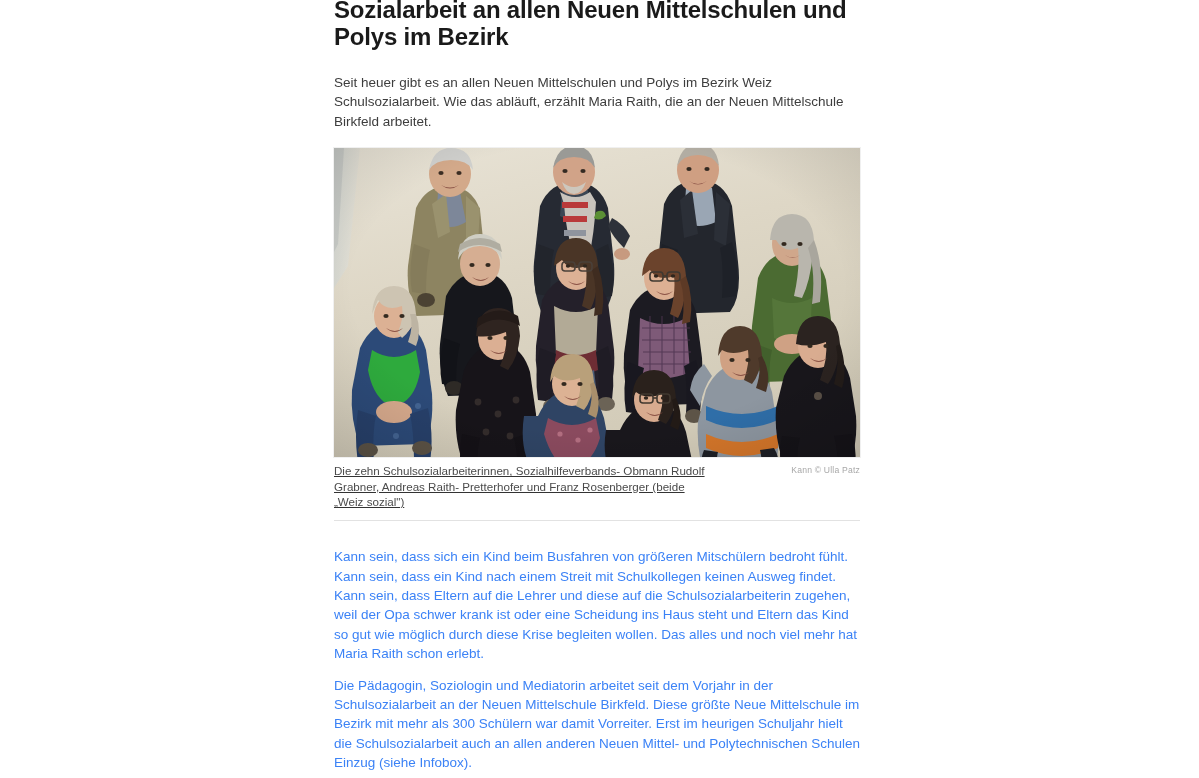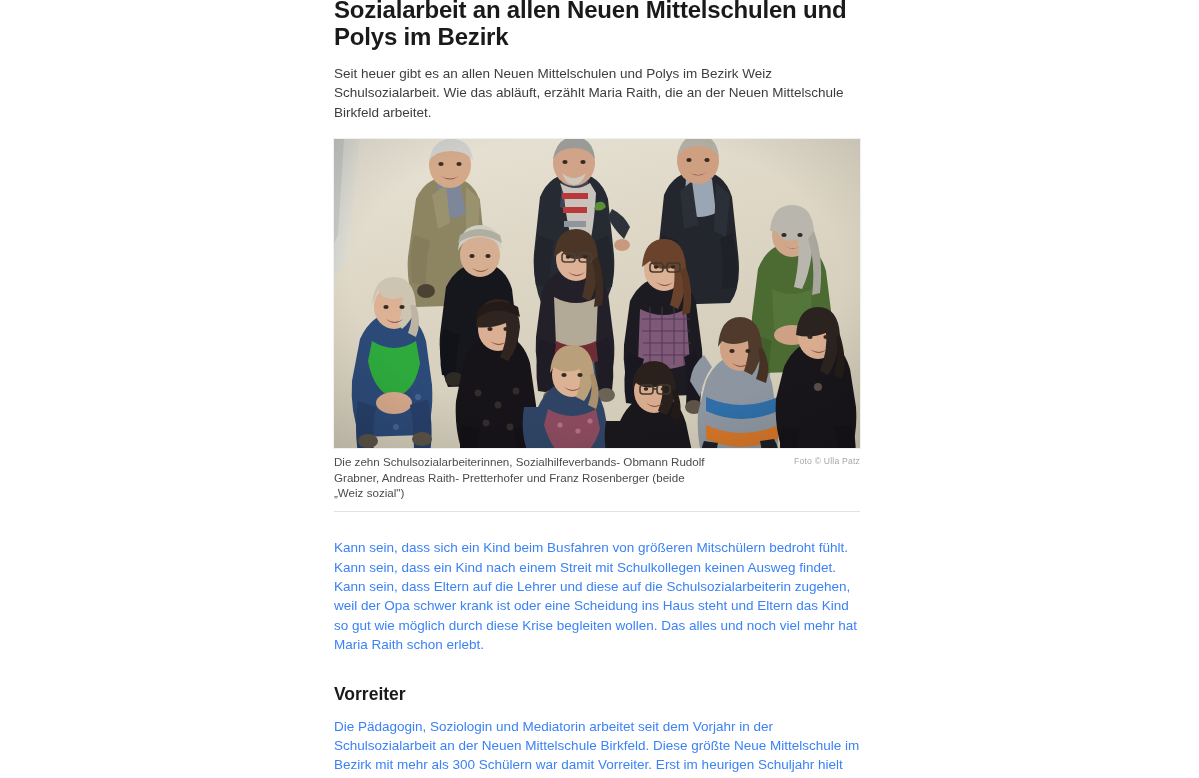--- a/index.html
+++ b/index.html
@@ -36,21 +36,21 @@
     margin: 0;
     font-size: 24px;
     line-height: 27px;
     font-weight: bold;
     color: #1a1a1a;
     letter-spacing: -0.2px;
   }
 
   
   .lead {
-    margin: 14px 0 0 0;
+    margin: 23px 0 0 0;
     font-size: 13.5px;
     line-height: 19.4px;
     color: #3d3d3d;
   }
 
   
   .figure {
     margin: 17px 0 0 0;
     width: 526px;
   }
@@ -63,20 +63,21 @@
     box-shadow: 0 0 0 1px rgba(0,0,0,0.06);
   }
   .photo svg { display: block; width: 100%; height: 100%; }
 
   .figcaption {
     position: relative;
     margin: 6px 0 0 0;
     padding: 0 0 9px 0;
     border-bottom: 1px solid #e2e2e2;
     min-height: 48px;
+    text-decoration: underline;
   }
   .caption-text {
     margin: 0;
     width: 380px;
     font-size: 11.6px;
     line-height: 15.5px;
     color: #4b4b4b;
   }
   .photo-credit {
     position: absolute;
@@ -383,24 +384,23 @@
             <path d="M448 288 q-4 18 0 34 l16 2 q-2 -22 2 -34 Z" fill="#151318"></path>
             <path d="M518 286 q6 18 2 36 l-16 2 q0 -22 -4 -36 Z" fill="#151318"></path>
           </g>
 
           <rect x="0" y="0" width="526" height="309" fill="url(#vign)"></rect>
         </svg>
       </div>
 
       <figcaption class="figcaption">
         <p class="caption-text">Die zehn Schulsozialarbeiterinnen, Sozialhilfeverbands- Obmann Rudolf Grabner, Andreas Raith- Pretterhofer und Franz Rosenberger (beide „Weiz sozial")</p>
-        <span class="photo-credit">Foto © Ulla Patz</span>
+        <span class="photo-credit">Kann © Ulla Patz</span>
       </figcaption>
     </figure>
 
     <p class="body-copy">Kann sein, dass sich ein Kind beim Busfahren von größeren Mitschülern bedroht fühlt. Kann sein, dass ein Kind nach einem Streit mit Schulkollegen keinen Ausweg findet. Kann sein, dass Eltern auf die Lehrer und diese auf die Schulsozialarbeiterin zugehen, weil der Opa schwer krank ist oder eine Scheidung ins Haus steht und Eltern das Kind so gut wie möglich durch diese Krise begleiten wollen. Das alles und noch viel mehr hat Maria Raith schon erlebt.</p>
 
-    <h2 class="subhead">Vorreiter</h2>
 
     <p class="body-copy after-subhead">Die Pädagogin, Soziologin und Mediatorin arbeitet seit dem Vorjahr in der Schulsozialarbeit an der Neuen Mittelschule Birkfeld. Diese größte Neue Mittelschule im Bezirk mit mehr als 300 Schülern war damit Vorreiter. Erst im heurigen Schuljahr hielt die Schulsozialarbeit auch an allen anderen Neuen Mittel- und Polytechnischen Schulen Einzug (siehe Infobox).</p>
 
   </article>
 </div>
 
 </body></html>

